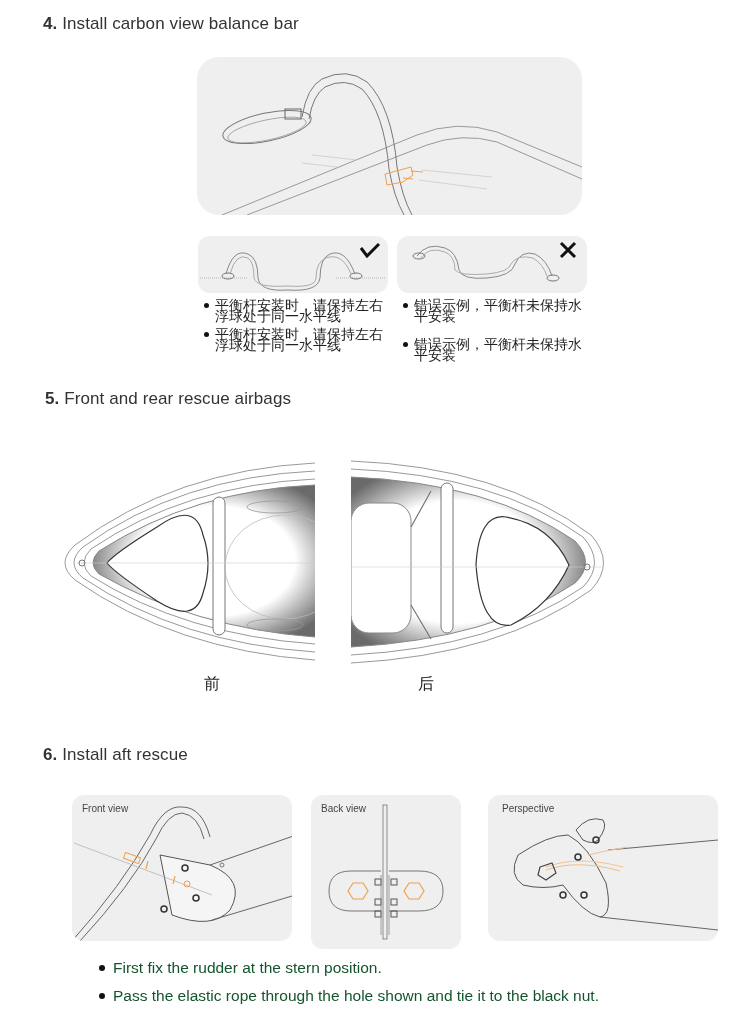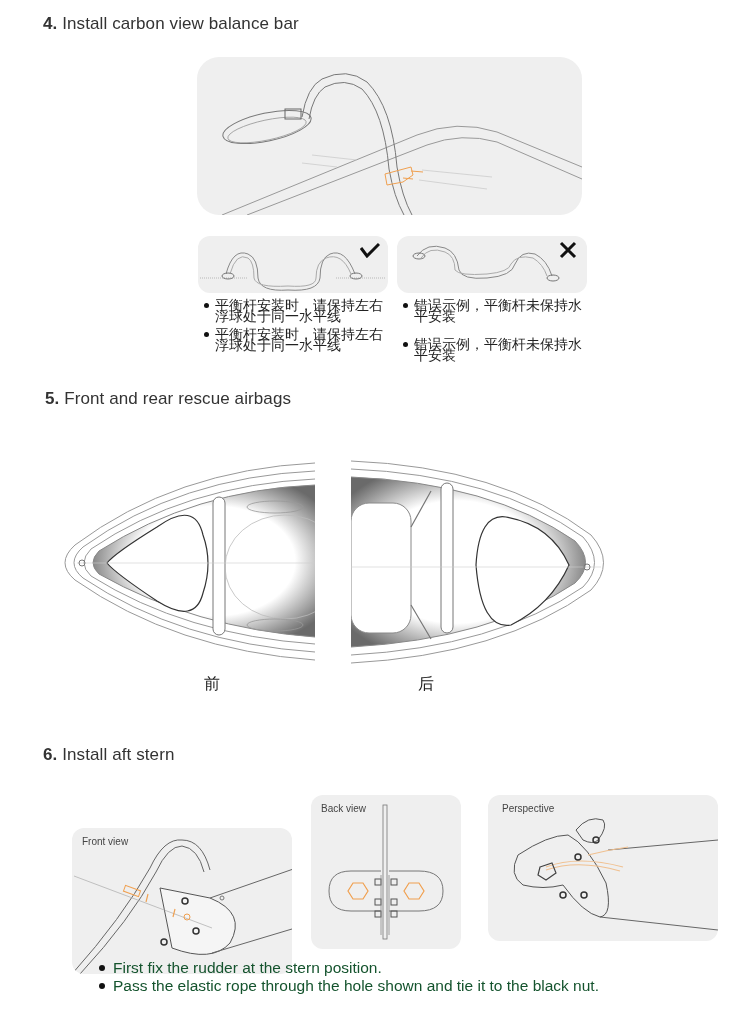--- a/index.html
+++ b/index.html
@@ -139,24 +139,24 @@
   <line x1="0" y1="112" x2="250" y2="112" stroke="#ccc" stroke-width="0.6"></line>
   <circle cx="236" cy="112" r="3" fill="none" stroke="#777"></circle>
   <path d="M80 36 L60 72 M60 150 L80 184" stroke="#777" stroke-width="1.2"></path>
 </svg>
 
 <div class="abs cn-label" style="left:204px; top:674px;">前</div>
 <div class="abs cn-label" style="left:418px; top:674px;">后</div>
 
 <div class="abs section-title" style="left:43px; top:745px;">
   <span class="num">6.</span>
-  <span>Install aft stern</span>
-</div>
-
-<div class="abs panel-sm" style="left:72px; top:828px; width:220px; height:146px;">
+  <span>Install aft rescue</span>
+</div>
+
+<div class="abs panel-sm" style="left:72px; top:795px; width:220px; height:146px;">
   <div class="abs cap-label" style="left:10px; top:8px;">Front view</div>
   <svg width="230" height="146" viewBox="0 0 230 146">
     <path d="M0 146 Q50 90 78 40 Q92 10 110 12 Q130 12 138 42" fill="none" stroke="#666" stroke-width="1"></path>
     <path d="M8 146 Q58 92 84 44 Q96 18 110 18 Q126 20 132 44" fill="none" stroke="#666" stroke-width="1"></path>
     <path d="M88 60 L138 70 Q175 85 158 115 Q140 135 100 120 Z" fill="#f5f5f5" stroke="#555" stroke-width="1"></path>
     <line x1="138" y1="70" x2="230" y2="38" stroke="#666" stroke-width="1"></line>
     <line x1="140" y1="125" x2="230" y2="98" stroke="#666" stroke-width="1"></line>
     <line x1="2" y1="48" x2="140" y2="100" stroke="#aaa" stroke-width="0.7"></line>
     <rect x="52" y="60" width="16" height="6" fill="none" stroke="#f0a050" stroke-width="1" transform="rotate(20 60 63)"></rect>
     <line x1="76" y1="66" x2="74" y2="74" stroke="#f0a050" stroke-width="1.2"></line>
@@ -204,17 +204,17 @@
     <circle cx="96" cy="100" r="3" fill="none" stroke="#333" stroke-width="1.5"></circle>
     <circle cx="108" cy="45" r="3" fill="none" stroke="#333" stroke-width="1.5"></circle>
   </svg>
 </div>
 
 <div class="abs" style="left:99px; top:959px;">
   <div class="bullet">
       <span class="dot"></span>
       <span>First fix the rudder at the stern position.</span>
     </div>
-  <div class="bullet" style="margin-top:0;">
+  <div class="bullet" style="margin-top:10px;">
       <span class="dot"></span>
       <span>Pass the elastic rope through the hole shown and tie it to the black nut.</span>
     </div>
 </div>
 
 </body></html>

